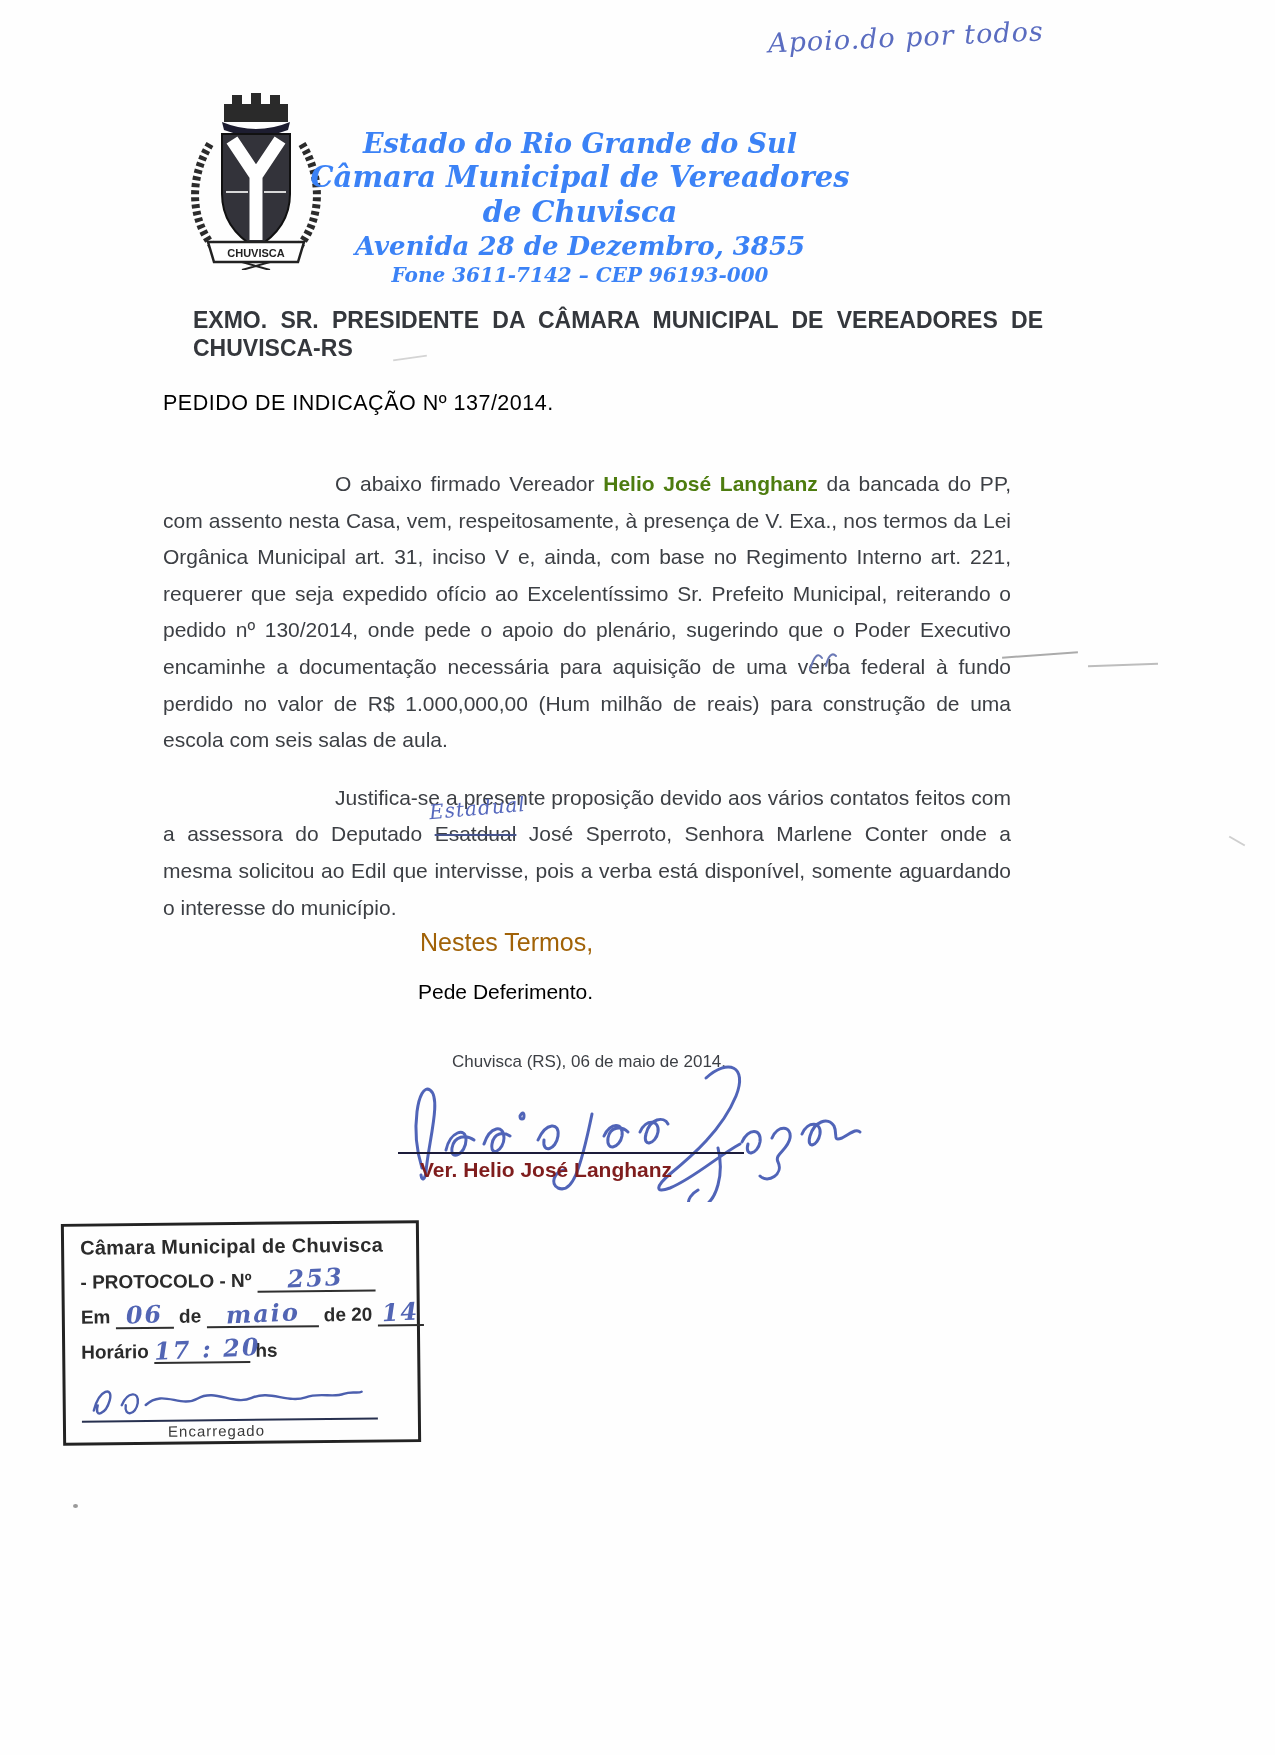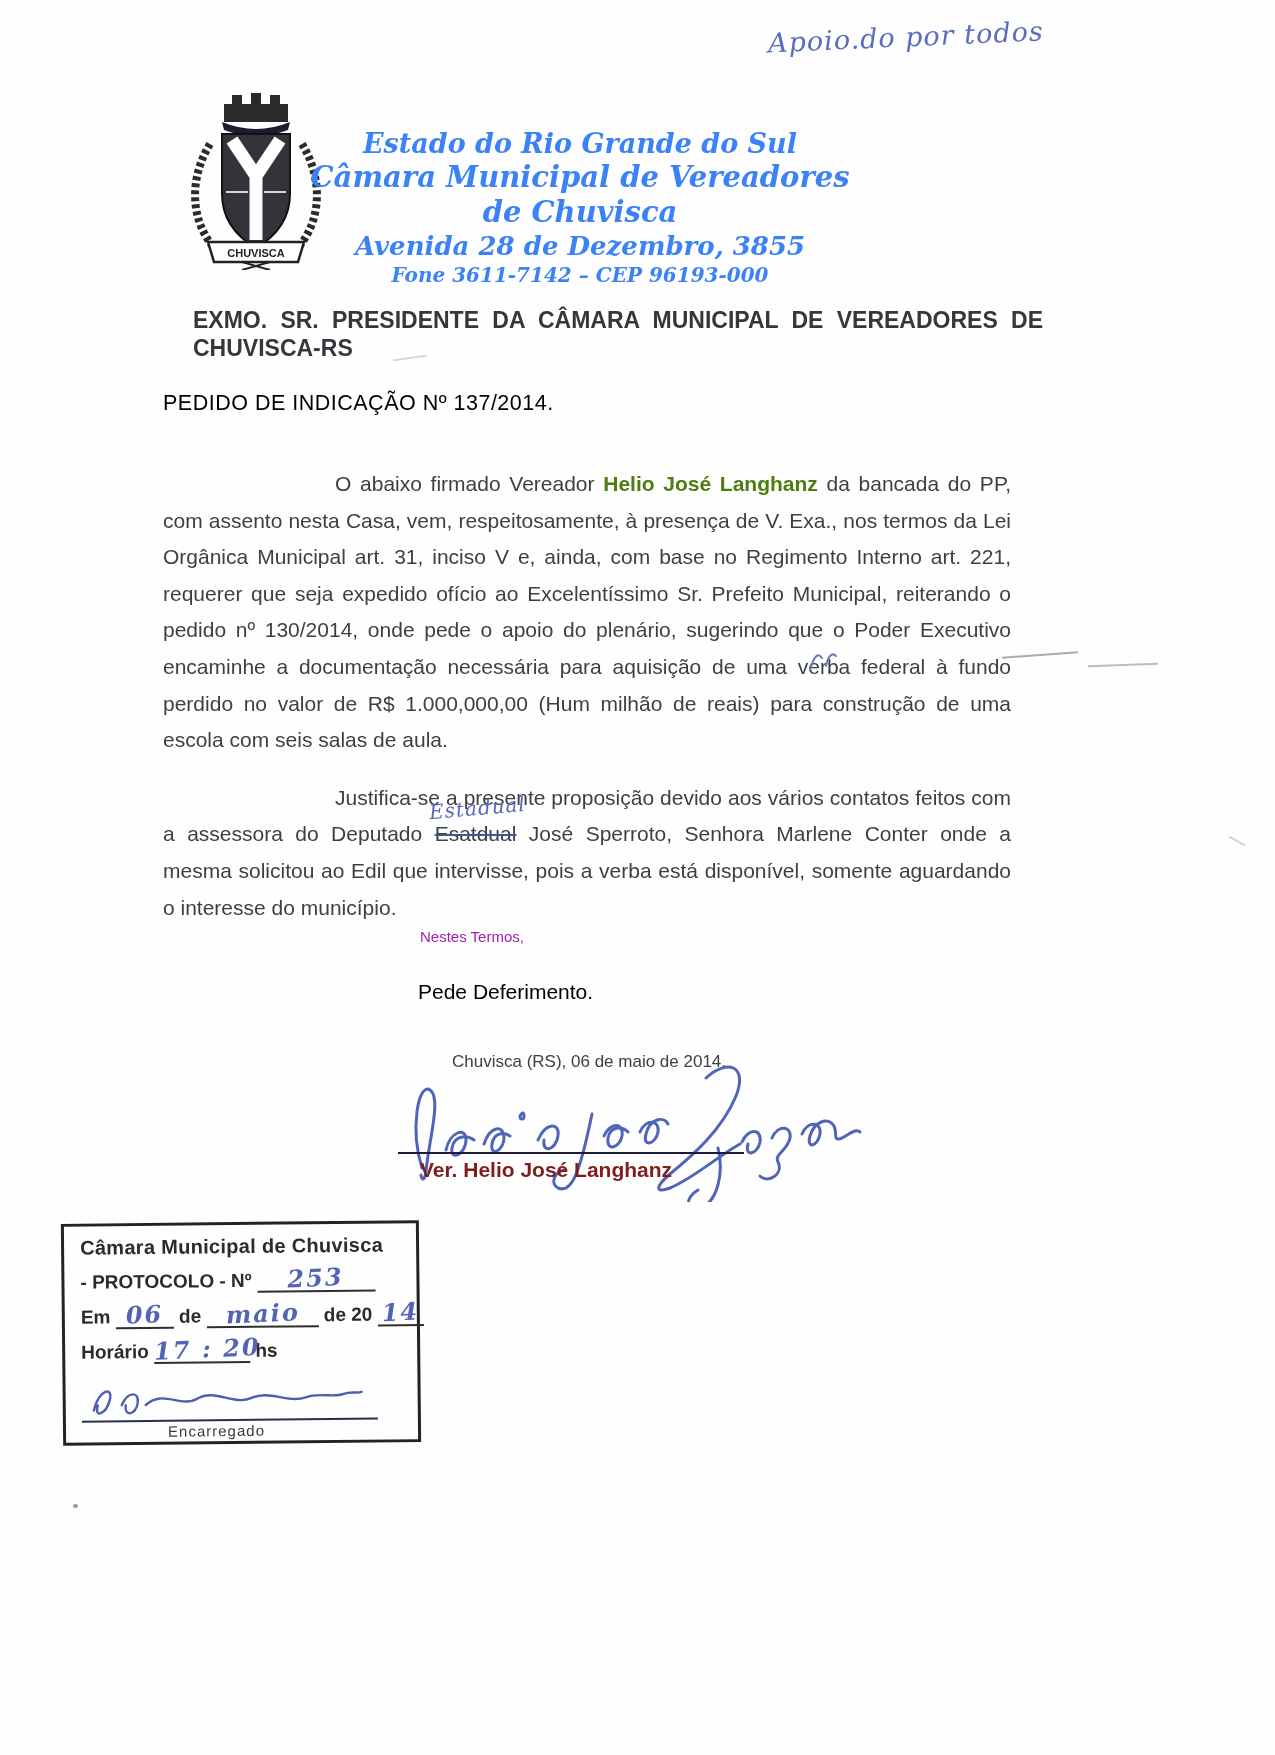--- a/index.html
+++ b/index.html
@@ -48,21 +48,21 @@
   }
   .bodytext p { text-indent:172px; }
   .bodytext p + p { margin-top:21px; }
   .bodytext b { color:#4d7c0f; }
   .strike-wrap { position:relative; display:inline-block; text-indent:0; }
   .strike { text-decoration:line-through; text-decoration-color:#47558e; text-decoration-thickness:2px;margin-top:25px; }
   .correction {
     position:absolute; left:-6px; top:-26px; white-space:nowrap;
     font-size:20px; transform:rotate(-5deg); color:#5668bd;
   }
-  .terms    { position:absolute; left:420px; top:928px;  font-size:15px; color:#a21caf; }
+  .terms    { position:absolute; left:420px; top:928px;  font-size:25px; color:#a16207; }
   .plea     { position:absolute; left:418px; top:980px;  font-size:21px; color:#000000; }
   .dateline { position:absolute; left:452px; top:1052px; font-size:17px; color:#3c3f44; }
   
   .sig-svg  { position:absolute; left:388px; top:1052px; }
   .sig-line { position:absolute; left:398px; top:1152px; width:346px; height:2px; background:#1c1c3a; }
   .signer   { position:absolute; left:420px; top:1158px; font-size:21px; font-weight:bold; color:#7f1d1d; }
   
   .stamp {
     position:absolute; left:62px; top:1222px; width:358px; height:222px;
     border:3px solid #232323; transform:rotate(-0.6deg);

